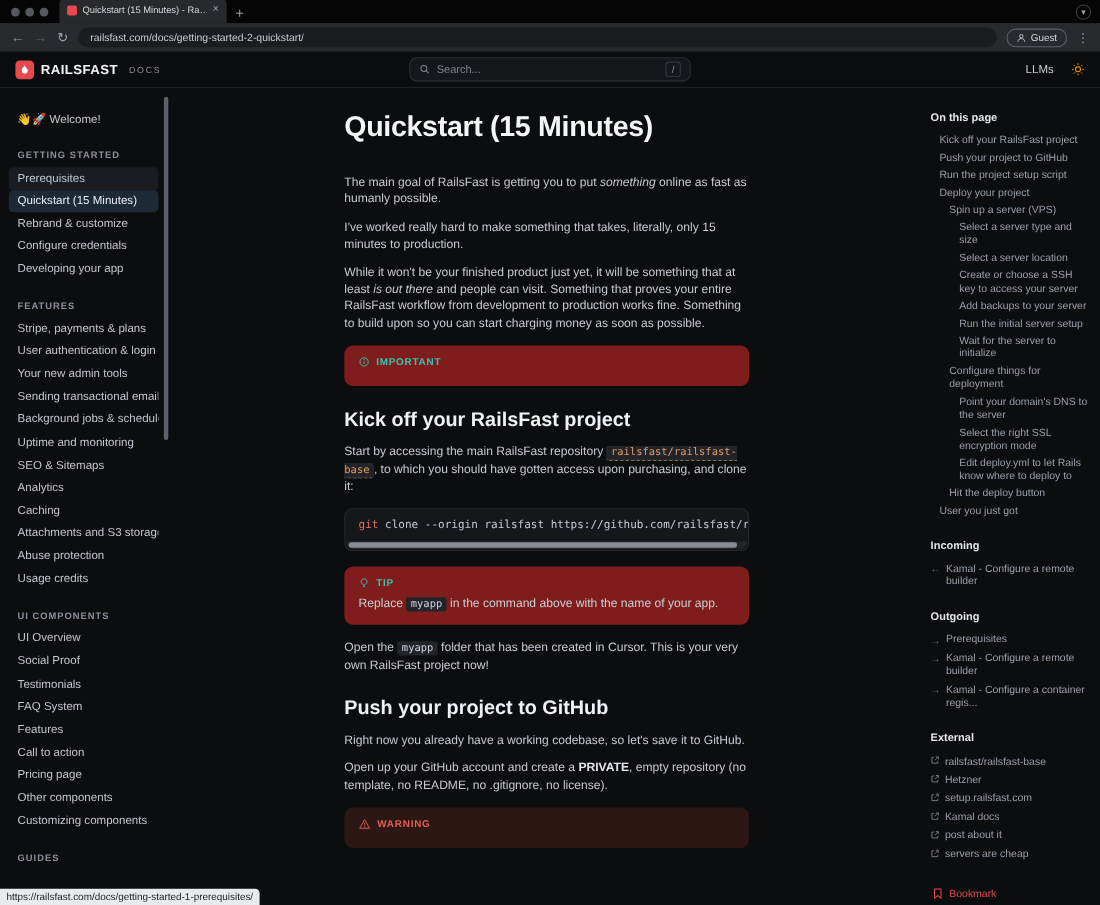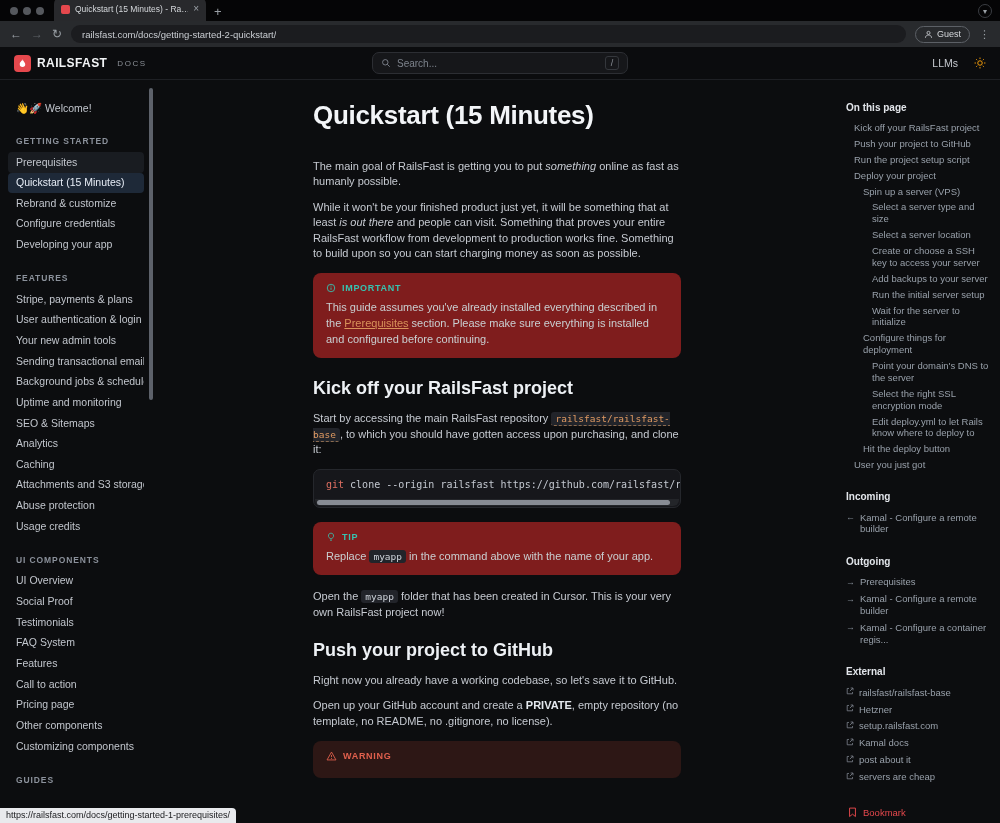--- a/index.html
+++ b/index.html
@@ -212,32 +212,32 @@
 
     <div class="leftbar-scroll">
       <div class="leftbar-thumb"></div>
     </div>
 
     <main class="main">
       <article class="article">
         <h1 class="doc-title">Quickstart (15 Minutes)</h1>
 
         <p class="p"><span>The main goal of RailsFast is getting you to put </span><em>something</em><span> online as fast as humanly possible.</span></p>
+        <p class="p">I've worked really hard to make something that takes, literally, only 15 minutes to production.</p>
         <p class="p"><span>While it won't be your finished product just yet, it will be something that at least </span><em>is out there</em><span> and people can visit. Something that proves your entire RailsFast workflow from development to production works fine. Something to build upon so you can start charging money as soon as possible.</span></p>
 
         <div class="callout note">
           <div class="co-head">
             <svg width="10" height="10" viewBox="0 0 16 16">
                 <circle cx="8" cy="8" r="6" fill="none" stroke="currentColor" stroke-width="1.4"></circle>
                 <line x1="8" y1="7.2" x2="8" y2="11" stroke="currentColor" stroke-width="1.4"></line>
                 <circle cx="8" cy="4.8" r="0.9" fill="currentColor"></circle>
               </svg>
             <span>IMPORTANT</span>
           </div>
-          <div class="co-body"><span>This guide assumes you've already installed everything described in the </span><a class="doclink">Prerequisites</a><span> section. Please make sure everything is installed and configured before continuing.</span></div>
         </div>
 
 
         <h2 class="h2">Kick off your RailsFast project</h2>
         <p class="p"><span>Start by accessing the main RailsFast repository </span><span class="inline-code link">railsfast/railsfast-base</span><span>, to which you should have gotten access upon purchasing, and clone it:</span></p>
 
         <div class="codeblock scrolled">
           <span class="cmd">git</span><span> clone --origin railsfast https://github.com/railsfast/railsfast-base.git myapp</span>
           <div class="hscroll">
               <div class="hthumb"></div>

